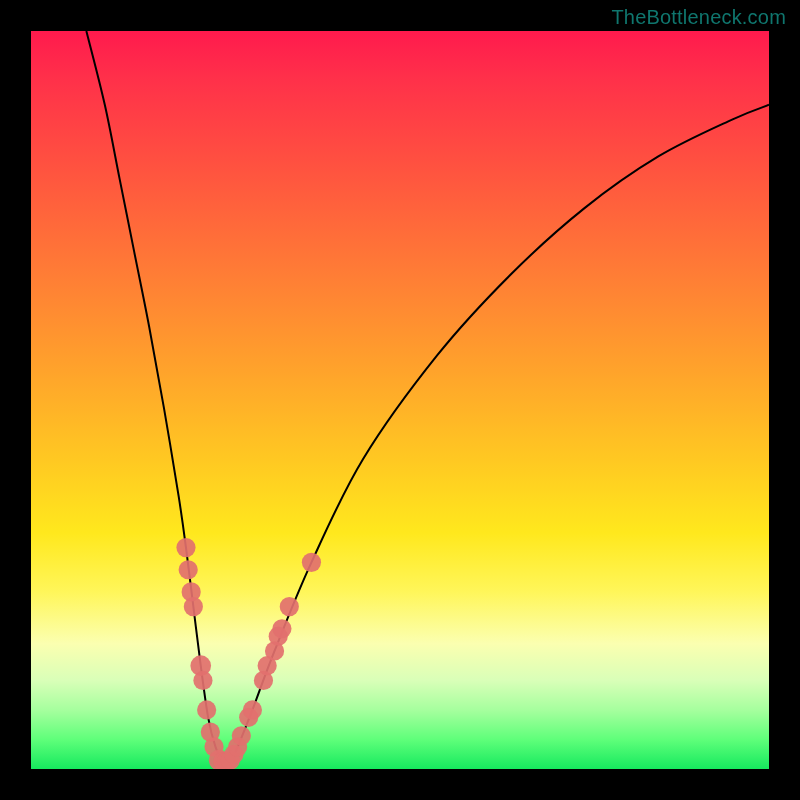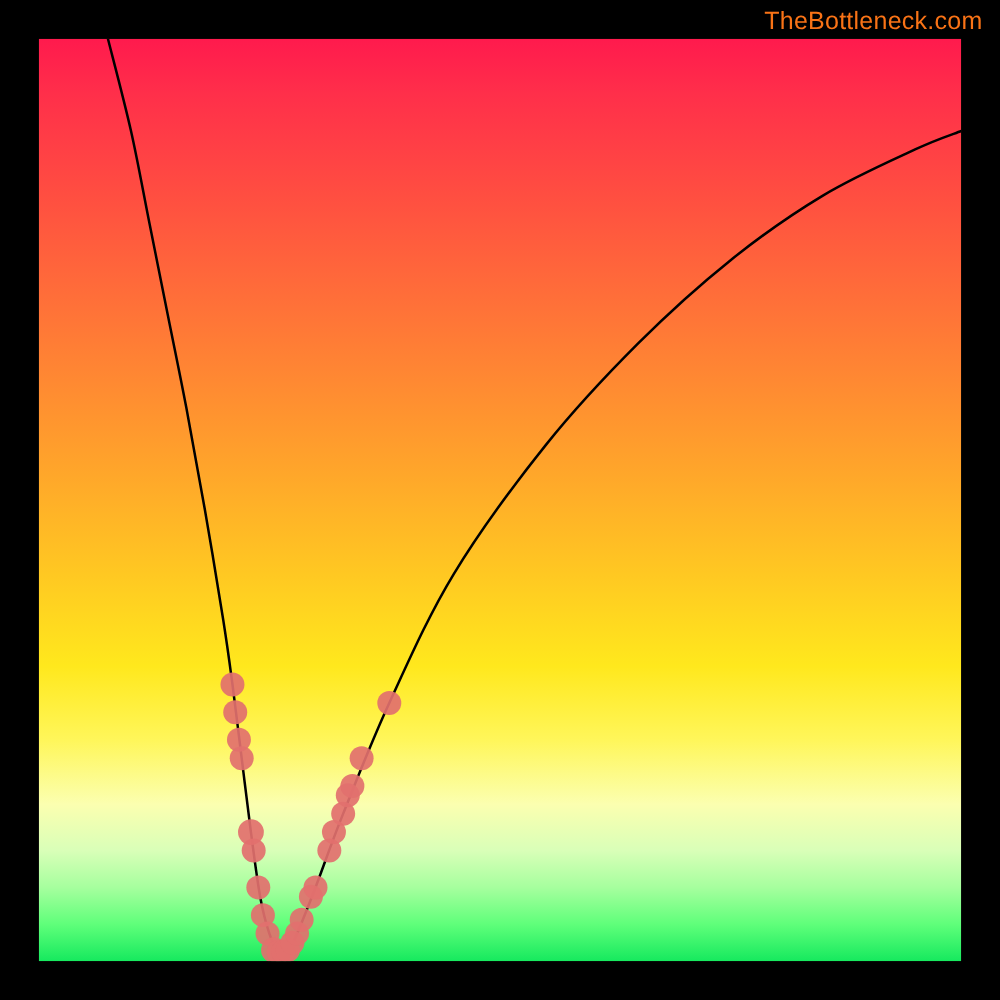--- a/index.html
+++ b/index.html
@@ -45,21 +45,21 @@
       #d9ffb8 88%,
       #a6ff9e 92%,
       #5fff7a 96%,
       #16e95e 100%
     );
   }
   .watermark {
     position: absolute;
     top: 6px;
     right: 14px;
-    color: #f97316;
+    color: #0f766e;
     font-size: 20px;
     font-weight: 500;
     letter-spacing: 0.2px;
     user-select: none;
   }
   svg.curve {
     position: absolute;
     inset: 0;
   }
 </style>

